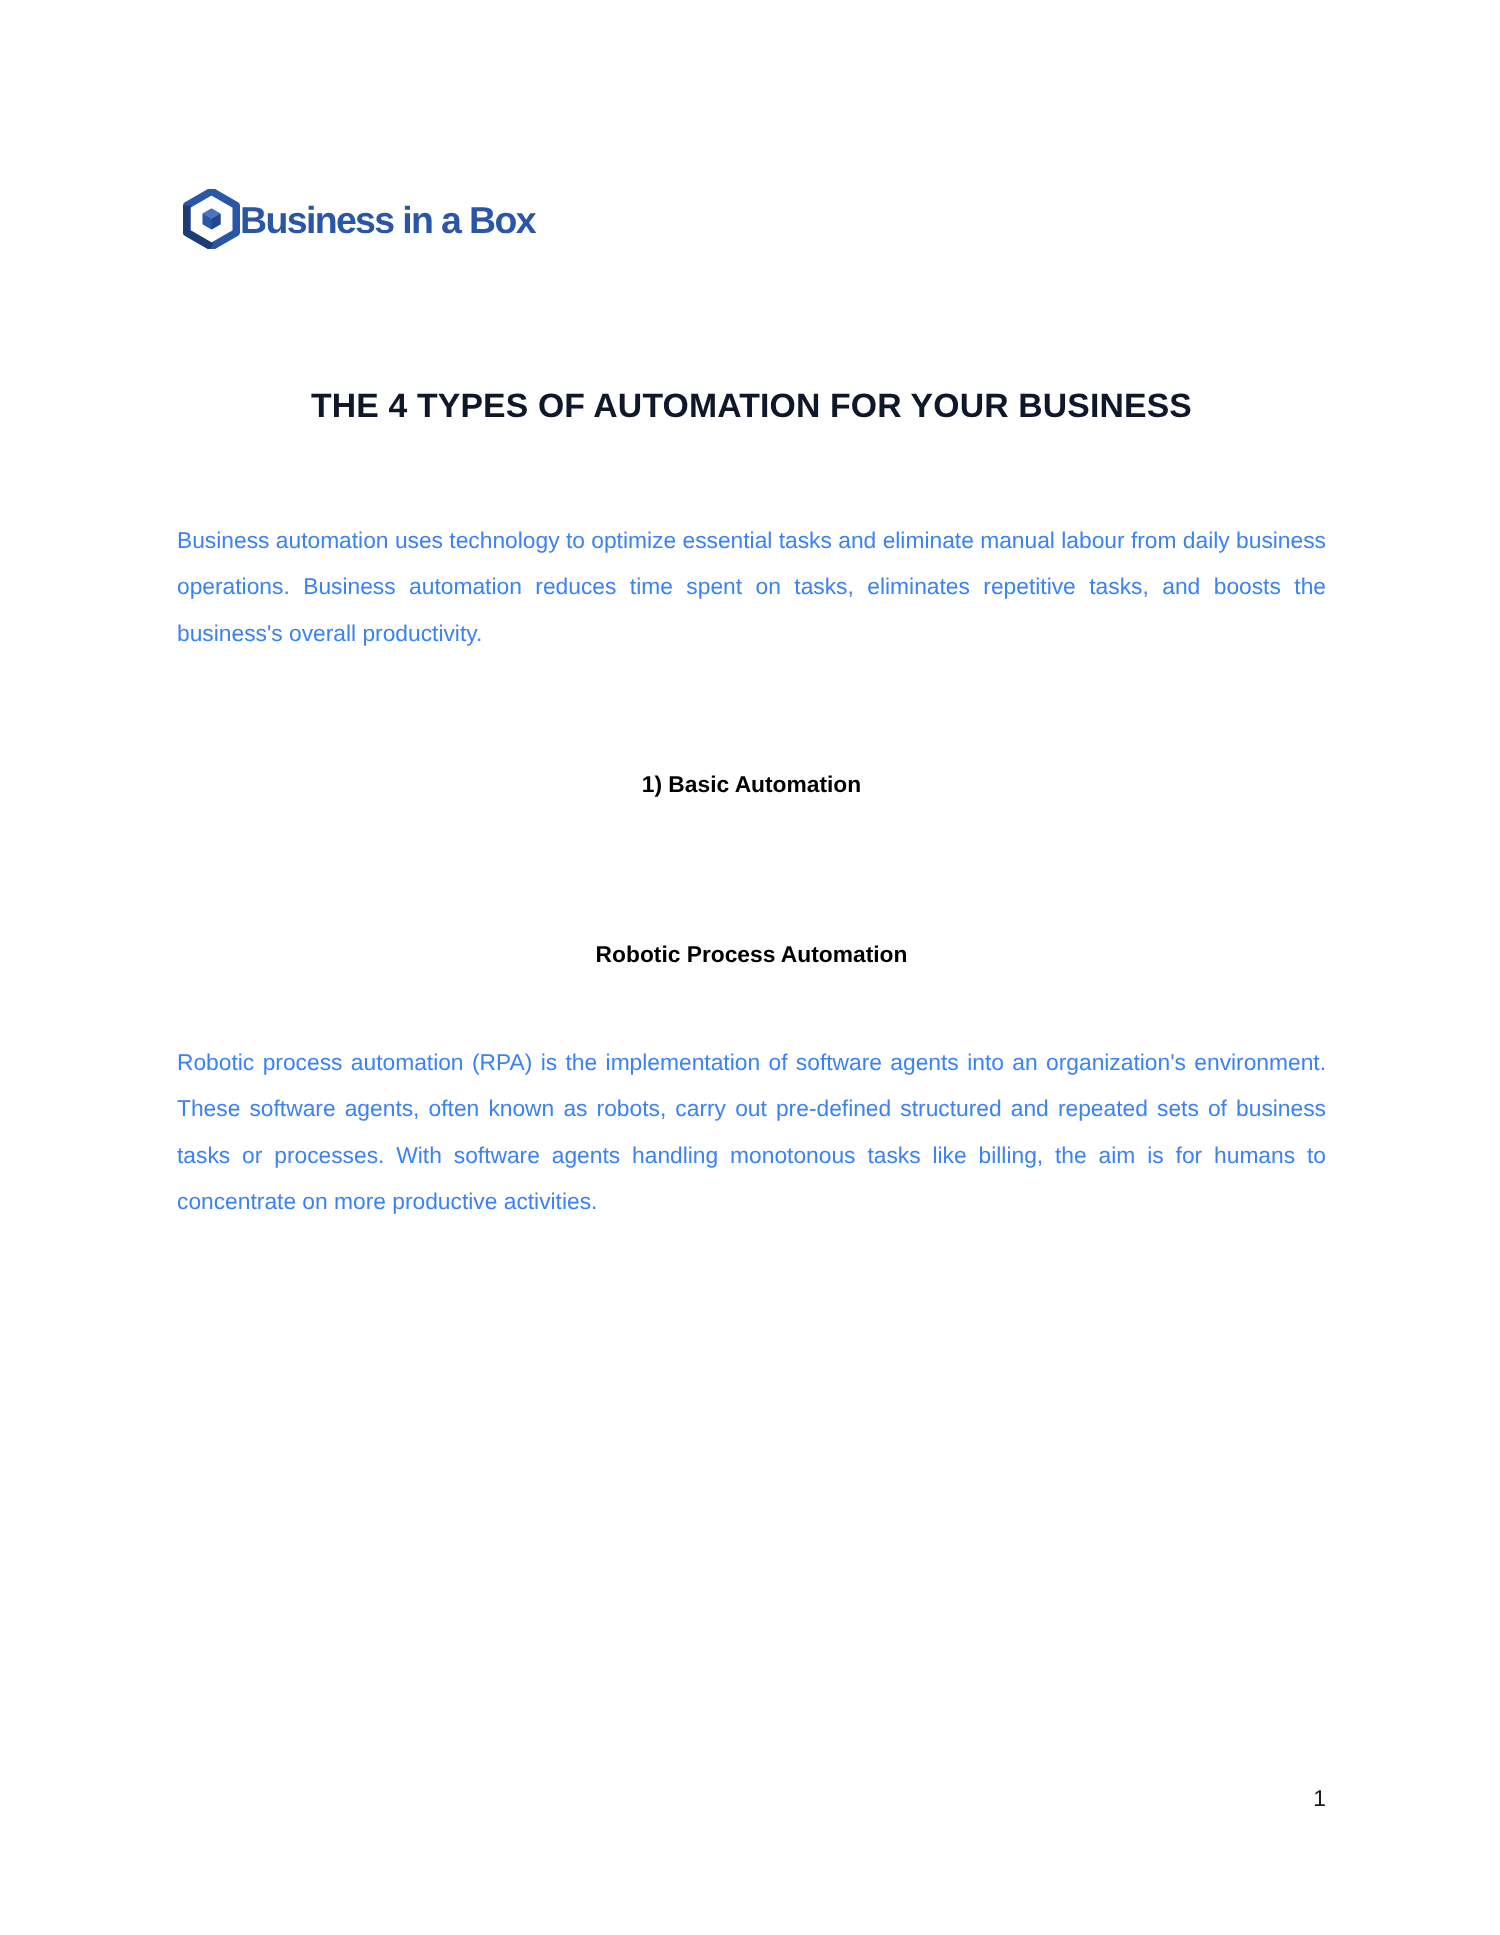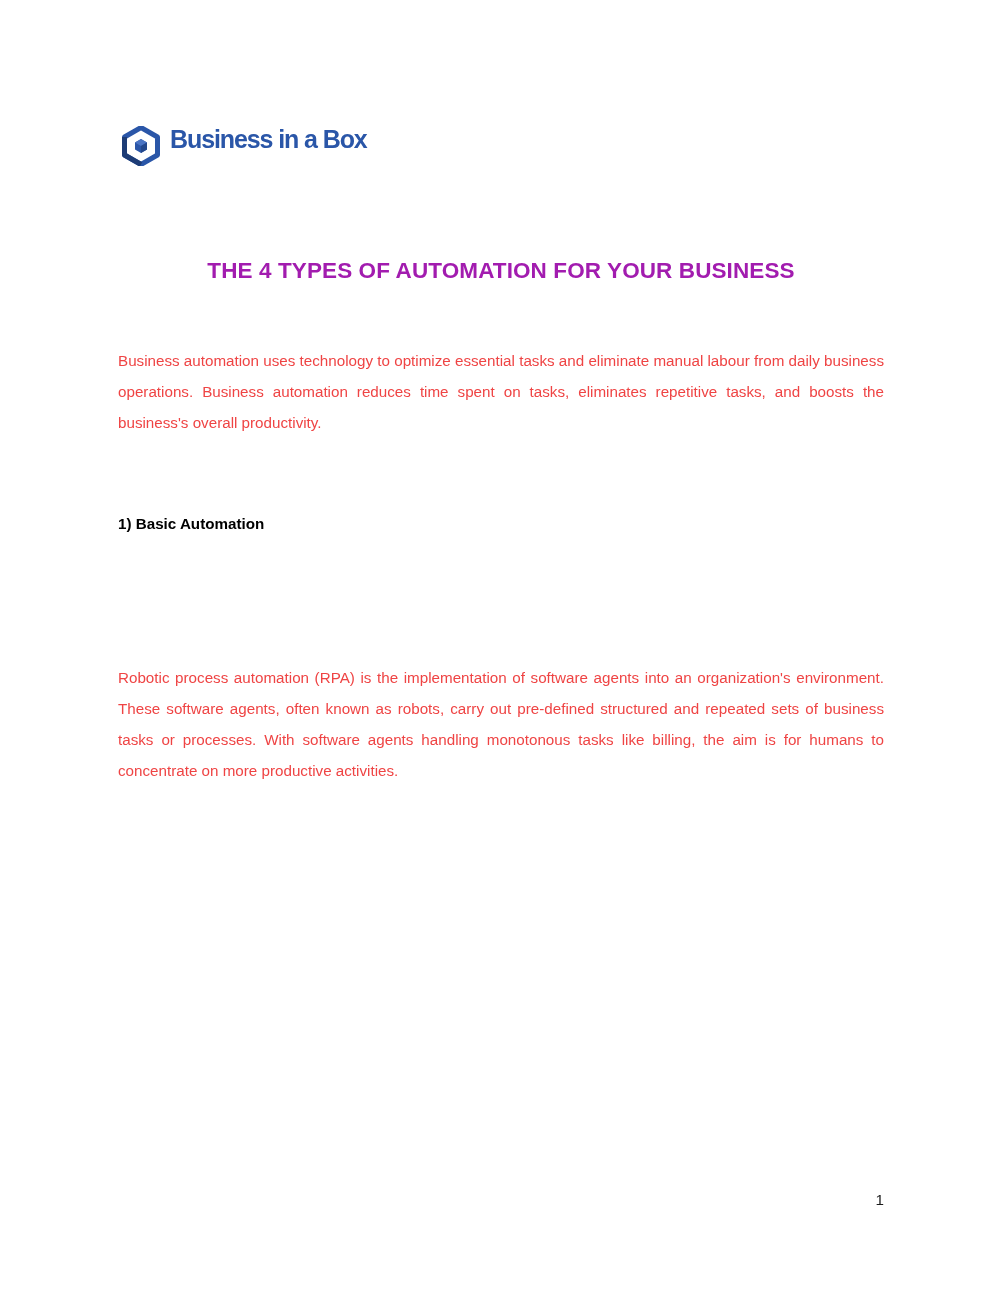--- a/index.html
+++ b/index.html
@@ -17,21 +17,22 @@
     font-family: "Liberation Sans", sans-serif;
     color: #000000;
   }
 
   
   .logo-block {
     position: absolute;
     left: 122px;
     top: 126px;
     display: flex;
-    gap: 10px;
+    align-items: center;
+    gap: 0;
   }
   .logo-mark {
     width: 38px;
     height: 40px;
     display: block;
     flex: 0 0 auto;
   }
   .logo-wordmark {
     font-family: "Liberation Sans", sans-serif;
     font-weight: bold;
@@ -48,47 +49,47 @@
   .doc-title {
     position: absolute;
     left: 118px;
     top: 241px;
     width: 766px;
     text-align: center;
     font-size: 22.5px;
     font-weight: bold;
     letter-spacing: 0.1px;
     line-height: 1.3;
-    color: #a21caf;
+    color: #0f172a;
   }
 
   
   .content {
     position: absolute;
     left: 118px;
     top: 345px;
     width: 766px;
   }
   p.body-para {
     margin: 0 0 29px 0;
     font-size: 15.2px;
     line-height: 31px;
     text-align: justify;
-    color: #ef4444;
+    color: #3b82f6;
     hyphens: none;
   }
   p.body-para.last {
     margin-bottom: 0;
   }
   h2.sub-head {
     margin: 0 0 0 0;
     font-size: 15.2px;
     line-height: 31px;
     font-weight: bold;
-    text-align: left;
+    text-align: center;
     color: #000000;
   }
   .gap-before-head { height: 41px; }
   .gap-after-head  { height: 41px; }
 
   
   .page-number {
     position: absolute;
     left: 118px;
     top: 1190px;
@@ -131,20 +132,21 @@
 
     <div class="gap-before-head"></div>
 
     <h2 class="sub-head">1) Basic Automation</h2>
 
     <div class="gap-after-head"></div>
 
 
     <div class="gap-before-head"></div>
 
+    <h2 class="sub-head">Robotic Process Automation</h2>
 
     <div class="gap-after-head"></div>
 
     <p class="body-para last">Robotic process automation (RPA) is the implementation of software agents into an organization's environment. These software agents, often known as robots, carry out pre-defined structured and repeated sets of business tasks or processes. With software agents handling monotonous tasks like billing, the aim is for humans to concentrate on more productive activities.</p>
 
   </div>
 
   <div class="page-number">1</div>
 
 </div>

